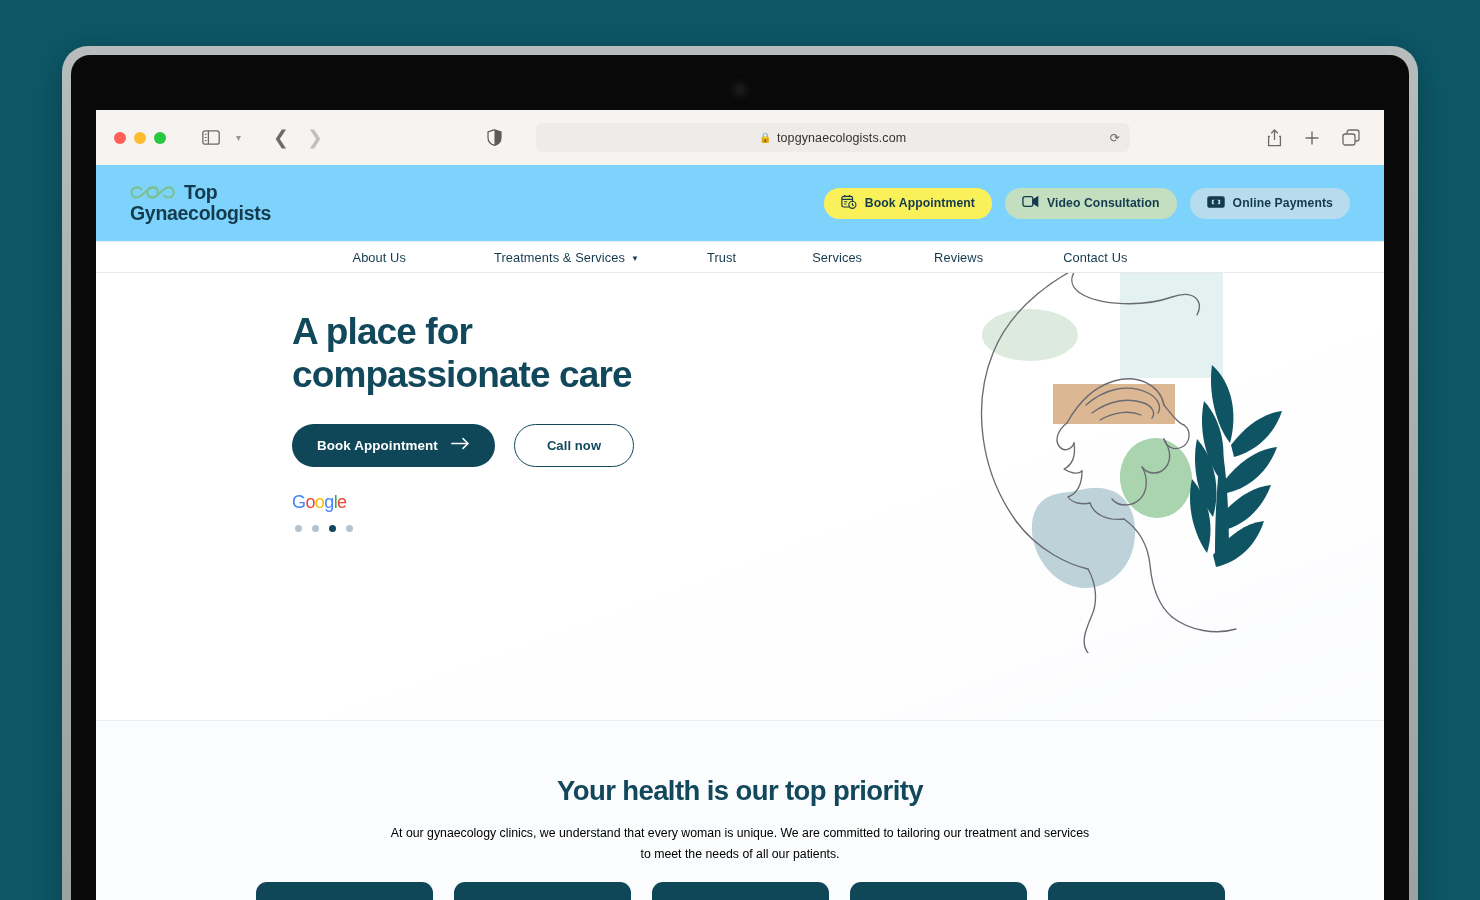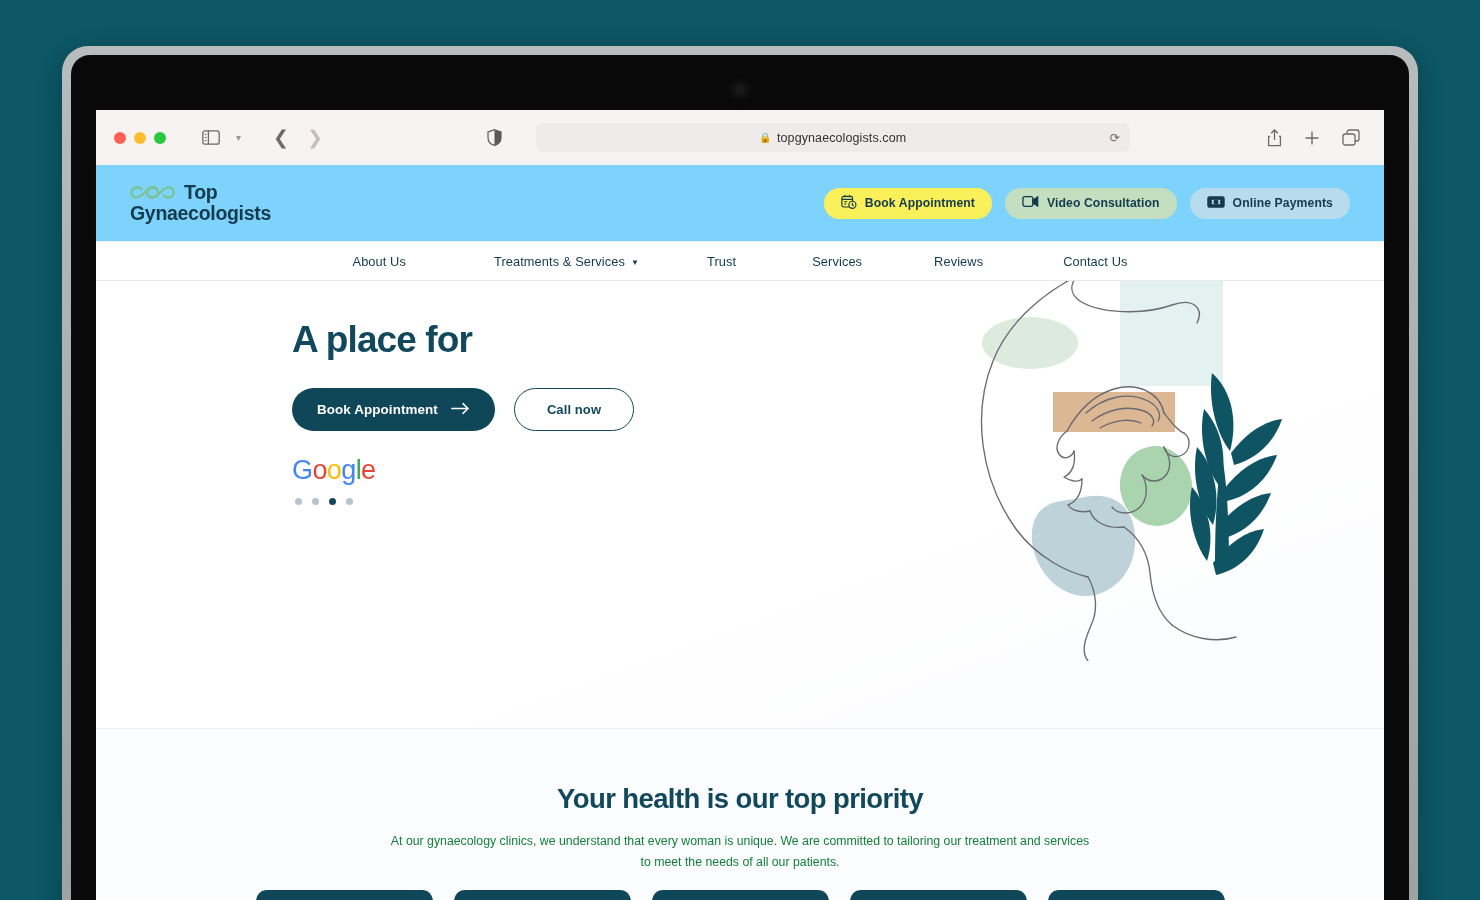--- a/index.html
+++ b/index.html
@@ -88,21 +88,21 @@
     height: 31px; padding: 0 17px; border-radius: 18px;
     font-size: 12.2px; font-weight: 600; color: #143a4d;
     letter-spacing: .1px; white-space: nowrap; cursor: pointer;
   }
   .pill.yellow { background: #faf05a; }
   .pill.green  { background: #c3dfc0; }
   .pill.blue   { background: #b7dced; text-align: center; }
 
   
   .site-nav {
-    height: 40px; border-top: 1px solid #ebeef0; border-bottom: 1px solid #e7eaec;
+    height: 32px; border-top: 1px solid #ebeef0; border-bottom: 1px solid #e7eaec;
     background: #fff; display: flex; align-items: center; justify-content: center;
     gap: 0;
   }
   .nav-item {
     font-size: 12.8px; color: #143a4d; font-weight: 500;
     padding: 0 0; cursor: pointer; display:flex; align-items:center; gap:6px;
     letter-spacing: .1px;
   }
   .nav-chev { font-size: 8px; position: relative; top: 1px; }
 
@@ -126,41 +126,41 @@
     background: #0f4759; color: #fff; border-radius: 24px;
     height: 43px; padding: 0 25px; display: flex; align-items: center; gap: 13px;
     font-size: 13.4px; font-weight: 600; cursor: pointer; letter-spacing: .1px;
   }
   .btn-secondary {
     background: #fff; color: #12485c; border: 1.3px solid #12485c; border-radius: 24px;
     height: 43px; padding: 0 32px; display: flex; align-items: center;
     font-size: 13px; font-weight: 600; cursor: pointer; letter-spacing: .1px;
   }
   .google-block { margin-top: 26px; }
-  .g-logo { font-size: 27px; font-weight: 500; letter-spacing: -.6px; line-height: 1; }
+  .g-logo { font-size: 18px; font-weight: 500; letter-spacing: -.6px; line-height: 1; }
   .g-logo span:nth-child(1){color:#4285F4}.g-logo span:nth-child(2){color:#EA4335}
   .g-logo span:nth-child(3){color:#FBBC05}.g-logo span:nth-child(4){color:#4285F4}
   .g-logo span:nth-child(5){color:#34A853}.g-logo span:nth-child(6){color:#EA4335}
   .dots { display: flex; gap: 10px; margin-top: 14px; padding-left: 3px; }
   .cdot { width: 7px; height: 7px; border-radius: 50%; background: #b6c2cc; cursor: pointer; }
   .cdot.active { background: #12485c; }
 
   .hero-art { position: absolute; right: 86px; top: -20px; width: 330px; height: 400px; }
 
   
   .divider { height: 1px; background: #eceef0; }
   .priority {
     background: #fbfcfd; padding-top: 54px; text-align: center; height: 192px;
   }
   .priority h2 {
     font-size: 27.5px; font-weight: 700; color: #12485c; letter-spacing: -.6px;
   }
   .priority p {
     margin: 16px auto 0; max-width: 700px;
-    font-size: 12.3px; line-height: 1.68; color: #15803d;
+    font-size: 12.3px; line-height: 1.68; color: #000000;
   }
   .cards-row {
     display: flex; gap: 21px; justify-content: center; margin-top: 18px;
   }
   .svc-card {
     width: 177px; height: 60px; background: #0f4759; border-radius: 11px 11px 0 0;
   }
 </style>
 </head>
 <body>
@@ -351,20 +351,21 @@
 
               <path d="M156 266 C170 276 180 292 182 312 C184 334 190 352 204 364"></path>
               <path d="M204 364 C222 378 248 382 268 376"></path>
             </g>
           </svg>
         </div>
 
         <div class="hero-copy">
           <div class="hero-h1">
             <div>A place for</div>
+            <div>compassionate care</div>
           </div>
 
           <div class="hero-btns">
             <div class="btn-primary">
               <span>Book Appointment</span>
               <span>
                 <svg width="19" height="13" viewBox="0 0 19 13" fill="none" stroke="#fff" stroke-width="1.5" stroke-linecap="round" stroke-linejoin="round">
                   <line x1="0.8" y1="6.5" x2="17" y2="6.5"></line>
                     <polyline points="12,1.6 17,6.5 12,11.4"></polyline>
                 </svg>

